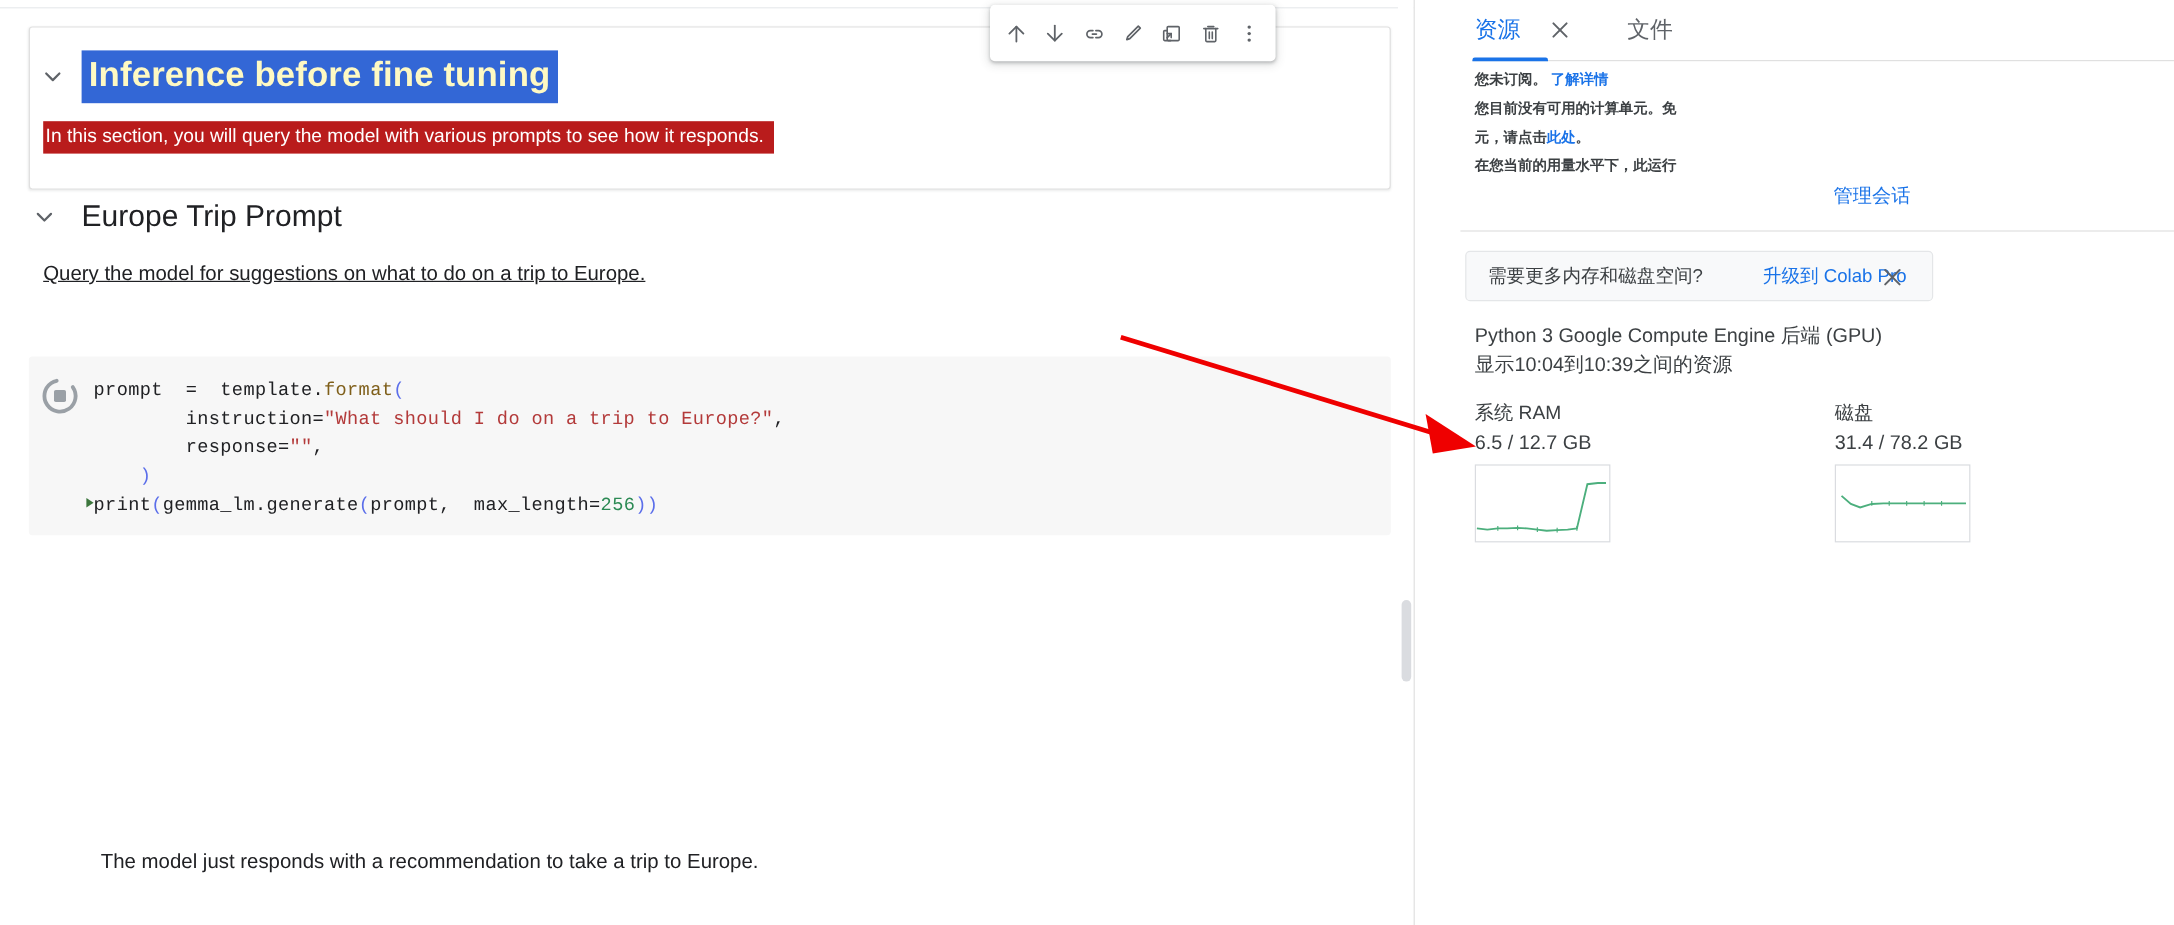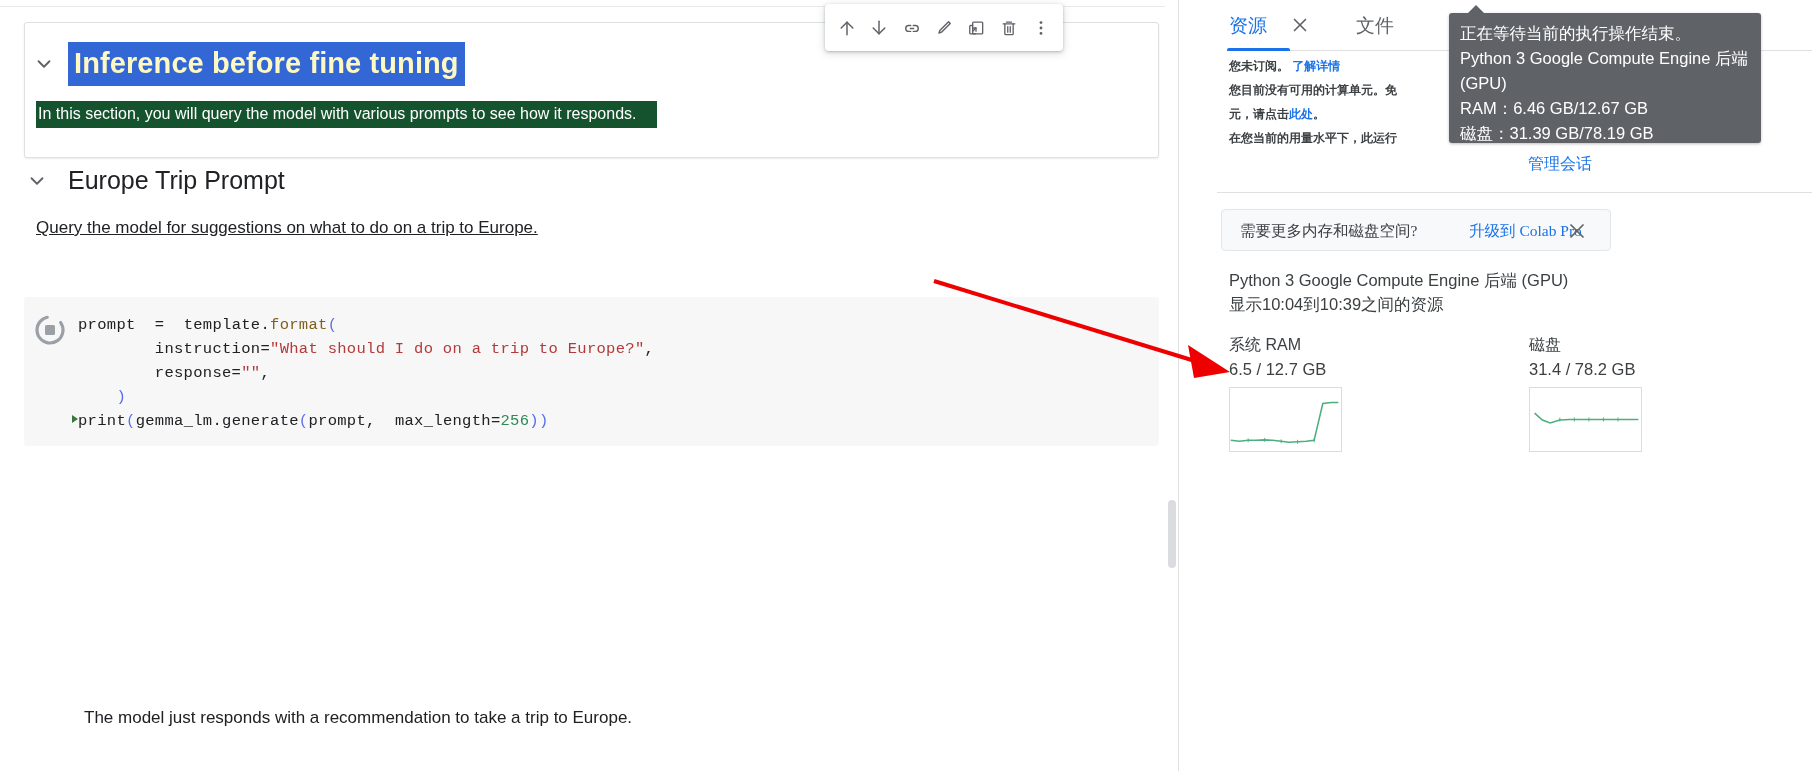--- a/index.html
+++ b/index.html
@@ -49,22 +49,22 @@
     color: #fef9c3;
     background: #3367d6;
     padding: 1px 6px 3px 6px;
     white-space: nowrap;
     letter-spacing: .1px;
   }
   .p-sel {
     position: absolute; left: 36px; top: 101px;
     font-size: 16px; line-height: 24px;
     color: #ffffff;
-    background: #14532d;
-    padding: 1px 20px 2px 2px;
+    background: #b91c1c;
+    padding: 1px 8px 2px 2px;
     white-space: nowrap;
   }
 
   
   .h2 {
     position: absolute; left: 68px; top: 163px;
     font-size: 25px; line-height: 34px;
     color: #202124; font-weight: 400;
     white-space: nowrap;
   }
@@ -194,21 +194,20 @@
     background: #e0e0e0;
   }
 
   
   .banner {
     position: absolute; left: 14px; top: 209px;
     width: 390px; height: 42px;
     background: #f8f9fa;
     border: 1px solid #e4e6e8;
     border-radius: 4px;
-    font-family: Liberation Serif, serif;
   }
   .banner-text {
     position: absolute; left: 18px; top: 9px;
     font-size: 15.5px; line-height: 24px; color: #3c4043; white-space: nowrap;
   }
   .banner-link {
     position: absolute; left: 247px; top: 9px;
     font-size: 15.5px; line-height: 24px; color: #1a73e8;
     white-space: nowrap; cursor: pointer;
   }
@@ -451,21 +450,14 @@
       </div>
     </div>
 
   </div>
 
   <svg id="arrow" width="320" height="110" viewBox="0 0 320 110">
     <line x1="4" y1="6" x2="278" y2="90" stroke="#ef0000" stroke-width="4"></line>
     <polygon points="300,97 258,70 264,103" fill="#ef0000"></polygon>
   </svg>
 
-  <div id="tooltip">
-    <div class="tt-line">正在等待当前的执行操作结束。</div>
-    <div class="tt-line">Python 3 Google Compute Engine 后端</div>
-    <div class="tt-line">(GPU)</div>
-    <div class="tt-line">RAM：6.46 GB/12.67 GB</div>
-    <div class="tt-line">磁盘：31.39 GB/78.19 GB</div>
-  </div>
 
 </div>
 
 </body></html>

